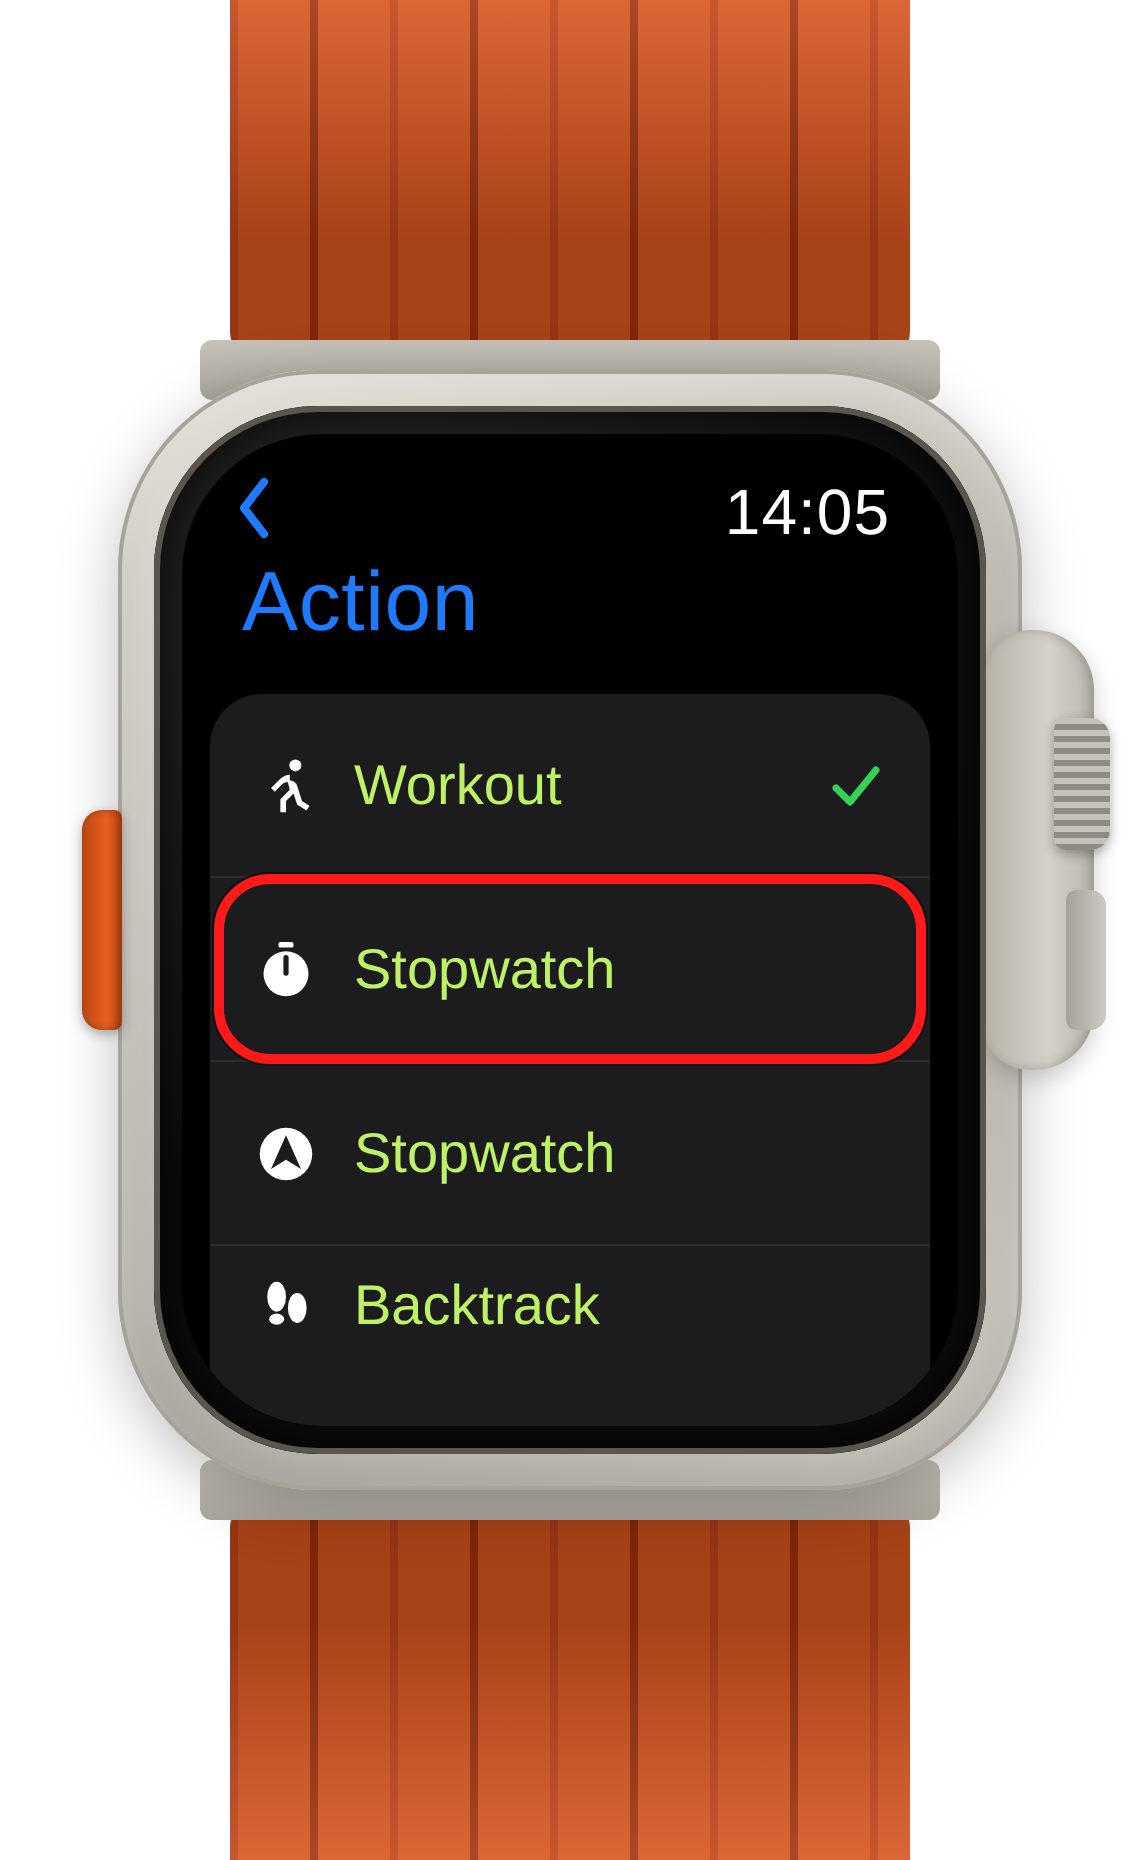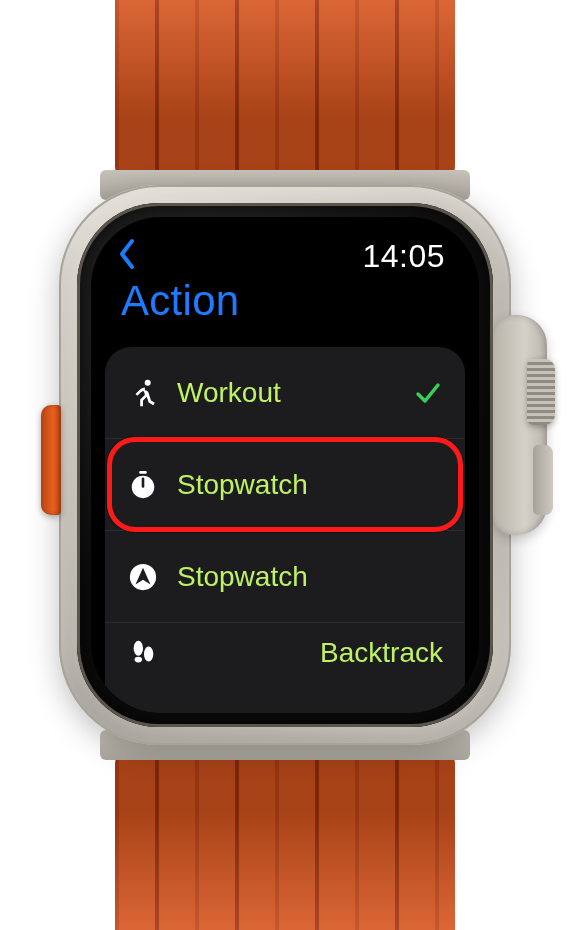--- a/index.html
+++ b/index.html
@@ -224,21 +224,21 @@
 
     .highlight-ring {
       position: absolute;
       inset: -2px 2px -2px 2px;
       border: 5px solid #ff1a1a;
       border-radius: 28px;
       pointer-events: none;
       box-shadow: 0 0 0 1px rgba(0,0,0,0.5);
     }
 
-    .list-item.partial { align-items: flex-start; padding-top: 14px; text-align: right; }
+    .list-item.partial { align-items: flex-start; padding-top: 14px; }
   </style>
 </head>
 <body>
 
 <div class="band-top">
     <div class="band-segment"></div>
   </div>
 <div class="band-bottom">
     <div class="band-segment"></div>
   </div>

